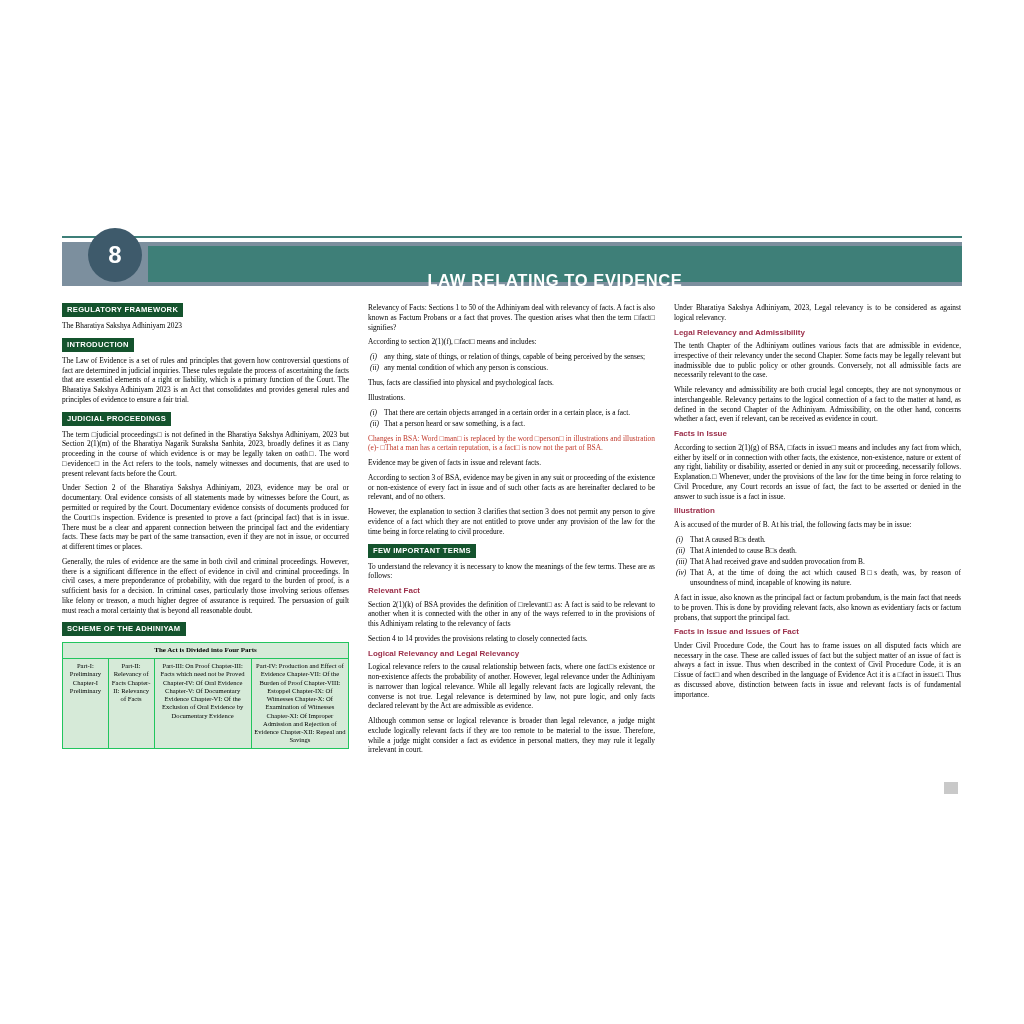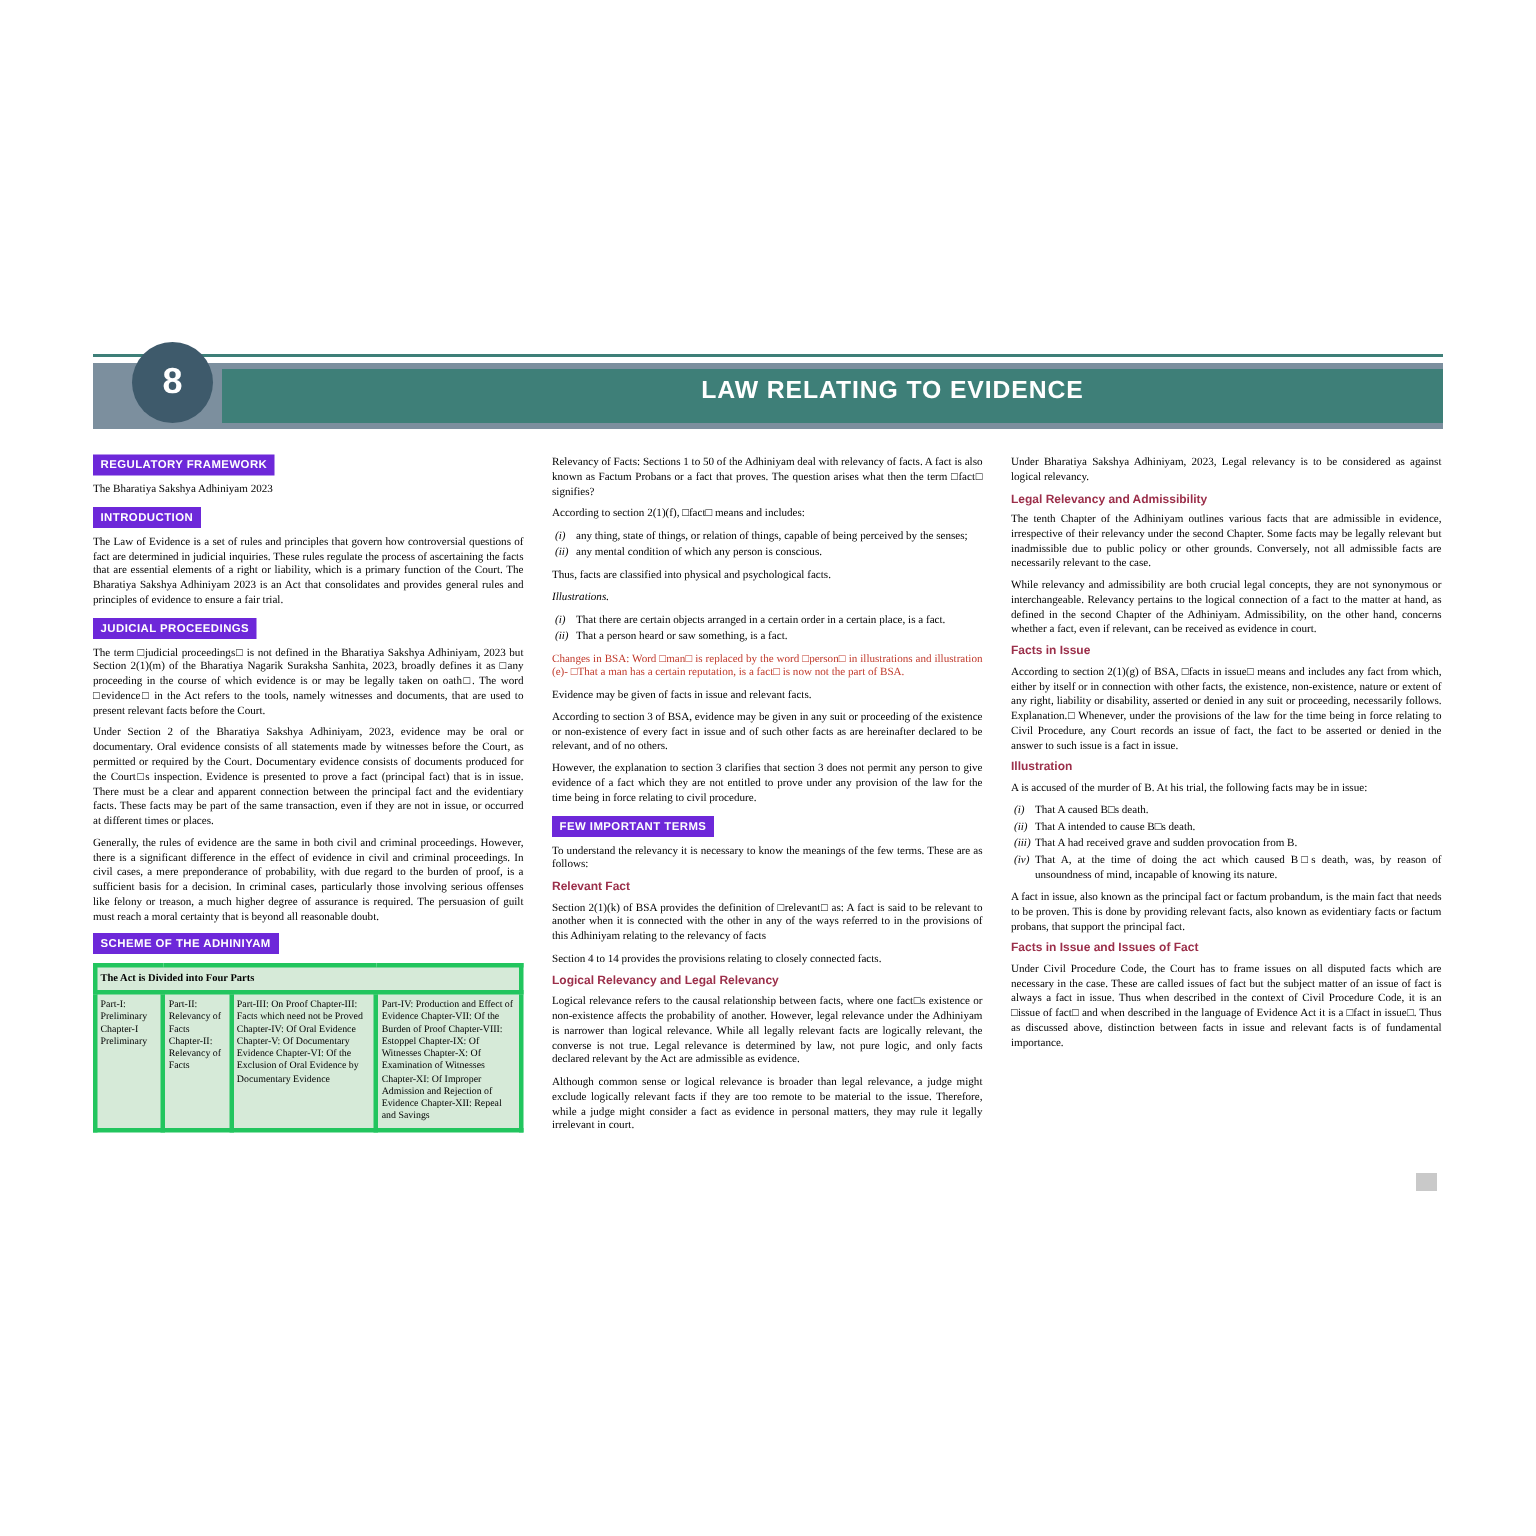--- a/index.html
+++ b/index.html
@@ -40,31 +40,30 @@
     position: absolute;
     left: 86px;
     top: 4px;
     width: 814px;
     height: 36px;
     background: #3e7f78;
   }
   .header-title {
     position: absolute;
     left: 86px;
-    top: 0;
+    top: 20px;
     width: 814px;
     height: 36px;
     line-height: 36px;
     text-align: center;
     color: #ffffff;
     font-family: "Liberation Sans", sans-serif;
     font-weight: bold;
     font-size: 16.5px;
     letter-spacing: 0.6px;
-    margin-left: 40px;
   }
   .chapter-circle {
     position: absolute;
     left: 26px;
     top: -14px;
     width: 54px;
     height: 54px;
     border-radius: 50%;
     background: #3e5a6b;
     color: #fff;
@@ -100,38 +99,38 @@
   }
   .col1 { left: 0px; }
   .col2 { left: 306px; }
   .col3 { left: 612px; }
 
   p { margin: 0 0 5px 0; }
 
   
   .sec-head {
     display: inline-block;
-    background: #6d28d9;
+    background: #14532d;
     color: #ffffff;
     font-family: "Liberation Sans", sans-serif;
     font-weight: bold;
     font-size: 7.6px;
     letter-spacing: 0.3px;
     padding: 2px 5px 2px 5px;
     margin: 2px 0 4px 0;
   }
   .sec-head.first { margin-top: 0; }
   .sub-head {
     font-family: "Liberation Sans", sans-serif;
     color: #9b2f4a;
     font-weight: bold;
     font-size: 8px;
     margin: 4px 0 3px 0;
   }
-  .italic { font-style: italic; }
+  .italic { }
   .bold-red {
     color: #c0392b;
     font-weight: normal;
   }
   .list {
     margin: 0 0 5px 0;
     padding: 0;
   }
   .li {
     display: flex;
@@ -147,23 +146,23 @@
   .li .txt { flex: 1 1 auto; text-align: justify; }
 
   
   .act-table {
     width: 287px;
     border-collapse: collapse;
     margin-top: 2px;
     margin-bottom: 4px;
   }
   .act-table td, .act-table th {
-    border: 3px solid #22c55e;
+    border: 1px solid #22c55e;
     font-size: 6.6px;
-    text-align: left;
+    text-align: center;
     vertical-align: top;
     padding: 3px 2px;
     line-height: 1.25;
     margin-left: 36px;
   }
   .act-table th {
     background: #d6ead8;
     font-weight: bold;
     font-size: 7px;
     padding: 3px 2px;

